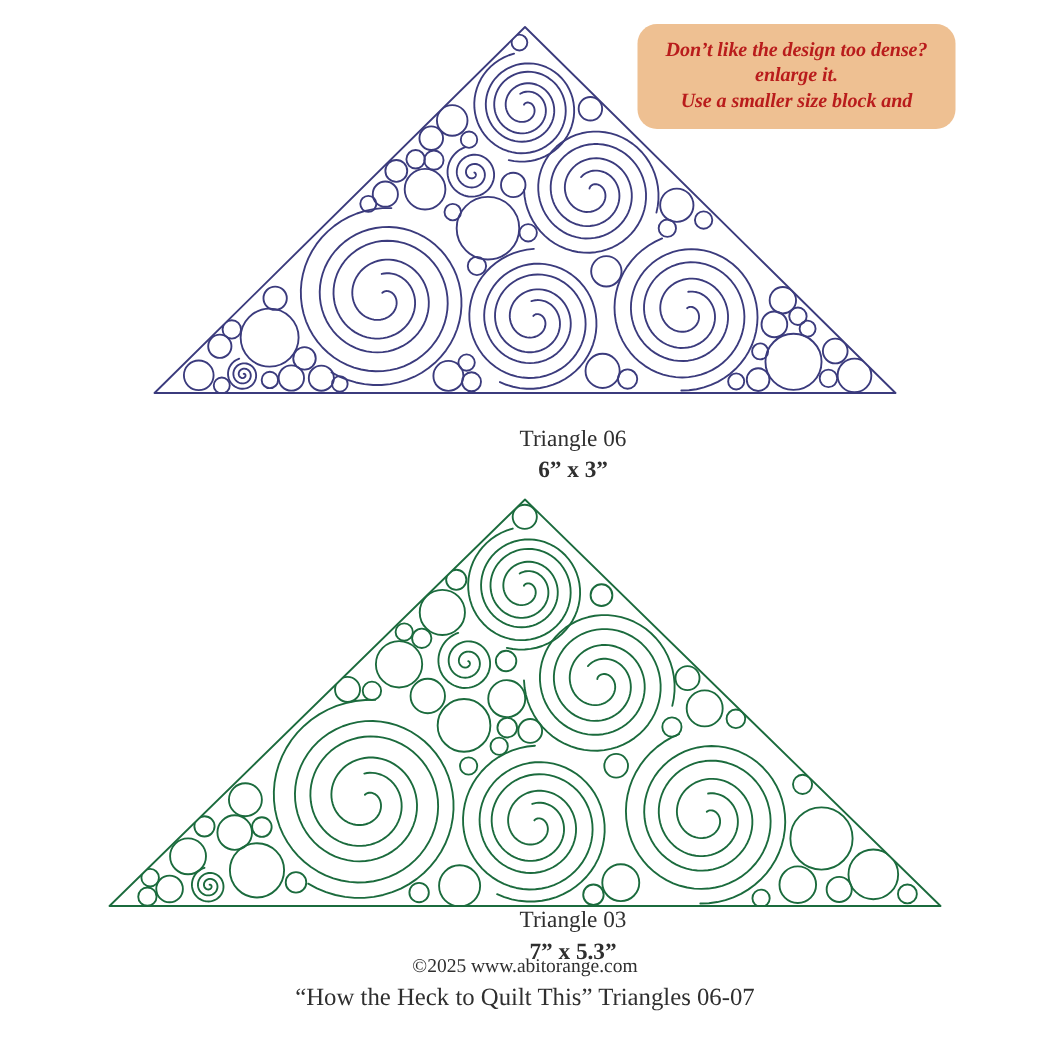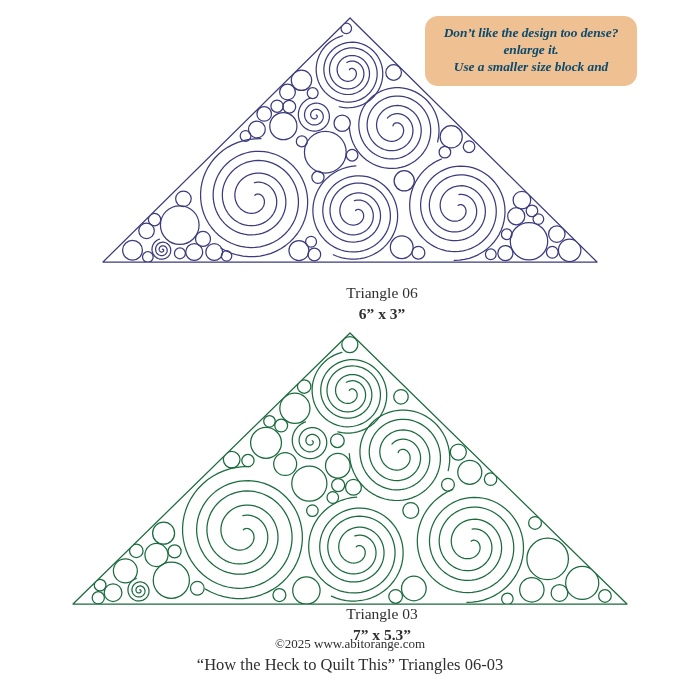--- a/index.html
+++ b/index.html
@@ -36,21 +36,21 @@
     width: 212px;
     box-sizing: border-box;
     padding: 9px 10px 10px 10px;
     border-radius: 13px;
     background: #eec092;
     text-align: center;
     font-weight: bold;
     font-style: italic;
     font-size: 13.4px;
     line-height: 1.26;
-    color: #0c4a6e;
+    color: #b91c1c;
     letter-spacing: -0.05px;
   }
   #tip-callout .tip-line { display: block; white-space: nowrap; }
   
   .caption-block {
     position: absolute;
     width: 700px;
     left: 0;
     text-align: center;
     margin-left: 32px;
@@ -240,16 +240,16 @@
     <span class="caption-size">6” x 3”</span>
   </div>
 
   <div class="caption-block" id="caption-07">
     <span class="caption-title">Triangle 03</span>
     <span class="caption-size">7” x 5.3”</span>
   </div>
 
   <div id="footer-block">
     <span class="footer-copyright">©2025 www.abitorange.com</span>
-    <span class="footer-title">“How the Heck to Quilt This” Triangles 06-03</span>
+    <span class="footer-title">“How the Heck to Quilt This” Triangles 06-07</span>
   </div>
 
 </div>
 
 </body></html>

